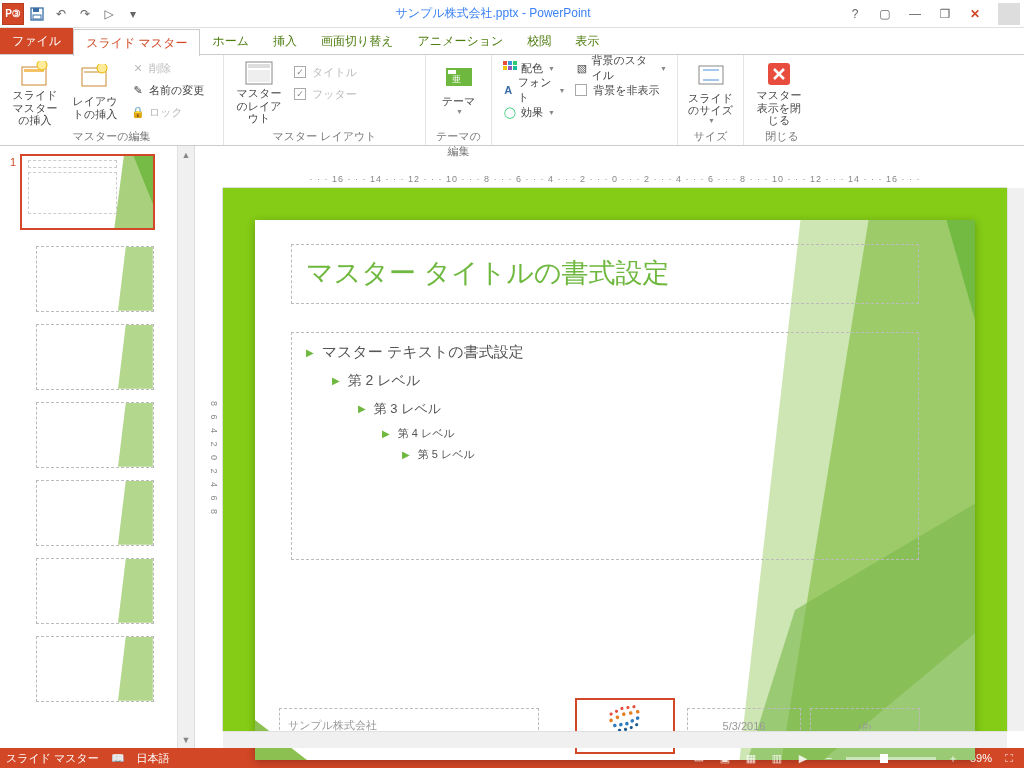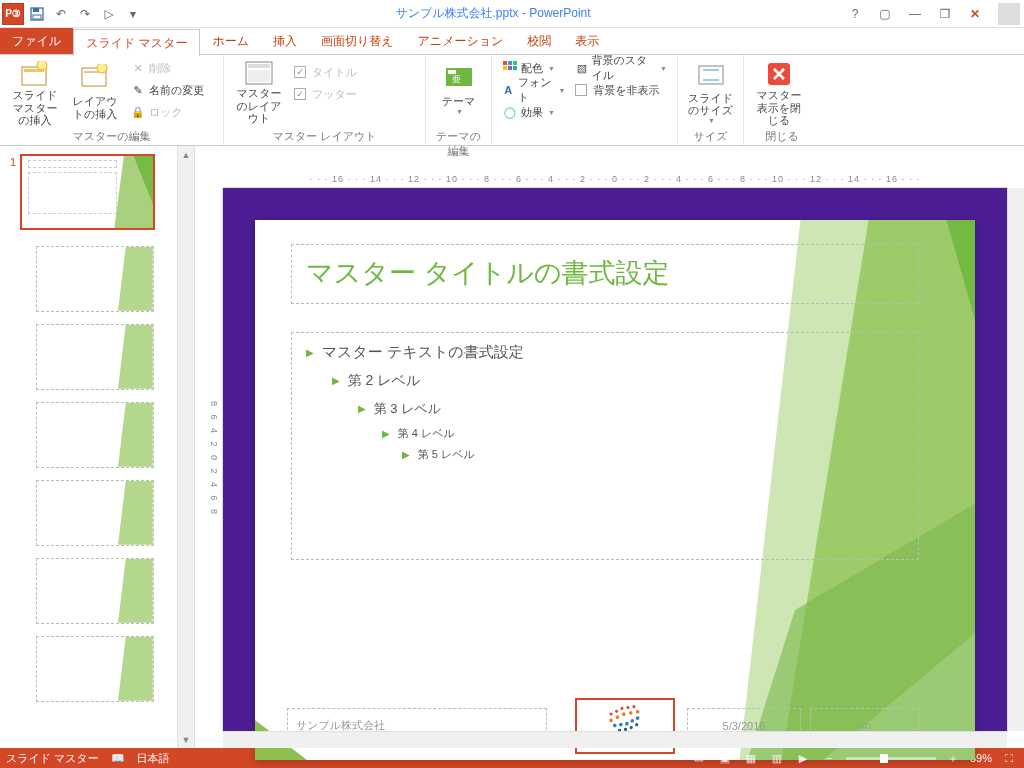--- a/index.html
+++ b/index.html
@@ -7,21 +7,21 @@
 .titlebar { height: 28px; background: #fff; display: flex; align-items: center; border-bottom: 1px solid #e1e1e1; }
 .titlebar .qat { display: flex; align-items: center; gap: 2px; padding-left: 2px; }
 .qat .app-logo { width: 22px; height: 22px; background: #d24726; color: #fff; display: flex; align-items: center; justify-content: center; font-weight: bold; font-size: 10px; border: 1px solid #b83c1f; }
 .qat .qbtn { width: 22px; height: 22px; display: flex; align-items: center; justify-content: center; color: #666; cursor: pointer; }
 .titlebar .title { flex: 1; text-align: center; color: #3b82f6; font-size: 12px; }
 .titlebar .win-controls { display: flex; align-items: center; gap: 4px; padding-right: 4px; }
 .win-controls .wbtn { width: 26px; height: 20px; display: flex; align-items: center; justify-content: center; color: #666; cursor: pointer; }
 .win-controls .wbtn.close { color: #d24726; font-weight: bold; }
 .win-controls .avatar { width: 22px; height: 22px; background: #ddd; margin-left: 6px; }
 .tabs-row { height: 26px; background: #fff; display: flex; align-items: center; }
-.tabs-row .tab { padding: 5px 12px 4px; font-size: 12px; color: #c2410c; cursor: pointer; }
+.tabs-row .tab { padding: 5px 12px 4px; font-size: 12px; color: #4d7c0f; cursor: pointer; }
 .tabs-row .tab.file { background: #d24726; color: #fff; }
 .tabs-row .tab.active { color: #d24726; border: 1px solid #ccc; border-bottom: none; background: #fff; position: relative; top: 1px; }
 .ribbon { height: 92px; background: #fff; border-top: 1px solid #ccc; border-bottom: 1px solid #ccc; display: flex; }
 .ribbon-group { border-right: 1px solid #e5e5e5; padding: 2px 6px 0; display: flex; flex-direction: column; }
 .ribbon-group .body { flex: 1; display: flex; align-items: flex-start; gap: 2px; }
 .ribbon-group .glabel { text-align: center; font-size: 11px; color: #777; padding: 2px 0; position: relative; }
 .ribbon-group .glabel .launcher { position: absolute; right: 0; bottom: 2px; width: 12px; height: 12px; border: 1px solid #aaa; font-size: 8px; line-height: 10px; text-align: center; color: #888; }
 .big-btn { display: flex; flex-direction: column; align-items: center; justify-content: flex-start; width: 58px; height: 70px; padding: 2px; cursor: pointer; text-align: center; font-size: 11px; line-height: 1.15; }
 .big-btn .ic { width: 32px; height: 32px; margin: 2px 0; display: flex; align-items: center; justify-content: center; }
 .small-stack { display: flex; flex-direction: column; gap: 0; }
@@ -40,21 +40,21 @@
 .thumb-item.master .num { color: #d24726; }
 .thumb { width: 135px; height: 76px; background: #fff; border: 1px solid #bbb; position: relative; overflow: hidden; }
 .thumb-item.master .thumb { border: 2px solid #d24726; }
 .layout-thumbs { margin-left: 32px; }
 .layout-thumbs .thumb { width: 118px; height: 66px; margin-bottom: 12px; border: 1px dashed #bbb; }
 .thumb .accent { position: absolute; right: 0; top: 0; bottom: 0; width: 30%; }
 .editor { flex: 1; background: #fff; position: relative; margin-top: 24px; }
 .ruler-h { position: absolute; top: 0; left: 28px; right: 17px; height: 18px; background: #fff; border-bottom: 1px solid #ddd; display: flex; align-items: center; justify-content: center; overflow: hidden; color: #888; font-size: 9px; letter-spacing: 1px; }
 .ruler-v { position: absolute; top: 18px; left: 10px; width: 18px; bottom: 17px; background: #fff; border-right: 1px solid #ddd; display: flex; flex-direction: column; align-items: center; justify-content: center; overflow: hidden; color: #888; font-size: 9px; }
 .ruler-v span { writing-mode: vertical-lr; letter-spacing: 3px; }
-.canvas-area { position: absolute; top: 18px; left: 28px; right: 17px; bottom: 17px; background: #4c1d95; display: flex; align-items: center; justify-content: center; }
+.canvas-area { position: absolute; top: 18px; left: 28px; right: 17px; bottom: 17px; background: #84cc16; display: flex; align-items: center; justify-content: center; }
 .slide { width: 720px; height: 540px; background: #fff; box-shadow: 0 2px 8px rgba(0,0,0,0.25); position: relative; overflow: hidden; margin-top: 60px; }
 .slide .accent-bg { position: absolute; right: -40px; top: -40px; bottom: -40px; width: 280px; }
 .slide .accent-strip { position: absolute; left: 0; bottom: 0; width: 52px; height: 60px; }
 .ph { position: absolute; border: 1px dashed #bbb; background: rgba(255,255,255,0.0); }
 .ph.title-ph { left: 36px; top: 24px; width: 628px; height: 60px; padding: 10px 14px; }
 .ph.title-ph .t { color: #6fb83f; font-size: 27px; font-weight: 400; }
 .ph.body-ph { left: 36px; top: 112px; width: 628px; height: 228px; padding: 10px 14px; }
 .lvl { display: flex; align-items: center; gap: 8px; color: #555; }
 .lvl .bul { color: #6fb83f; font-size: 10px; }
 .lvl1 { font-size: 15px; margin-bottom: 10px; }
@@ -366,21 +366,21 @@
           <div class="lvl lvl4">
               <span class="bul">▶</span>
               <span>第 4 レベル</span>
             </div>
           <div class="lvl lvl5">
               <span class="bul">▶</span>
               <span>第 5 レベル</span>
             </div>
         </div>
 
-        <div class="footer-ph" style="left:32px;width:260px;justify-content:flex-start;padding-left:8px">
+        <div class="footer-ph" style="left:24px;width:260px;justify-content:flex-start;padding-left:8px">
             <span>サンプル株式会社</span>
           </div>
         <div class="footer-ph" style="left:432px;width:114px">
             <span>5/3/2016</span>
           </div>
         <div class="footer-ph" style="left:555px;width:110px">
             <span>‹#›</span>
           </div>
 
         <div class="logo-box">

